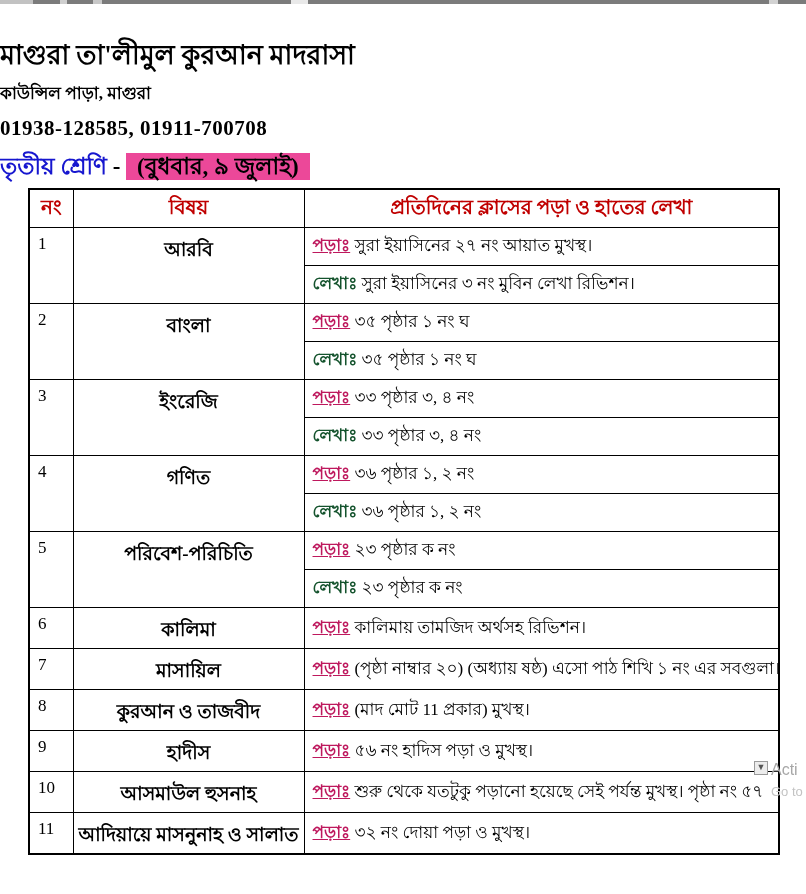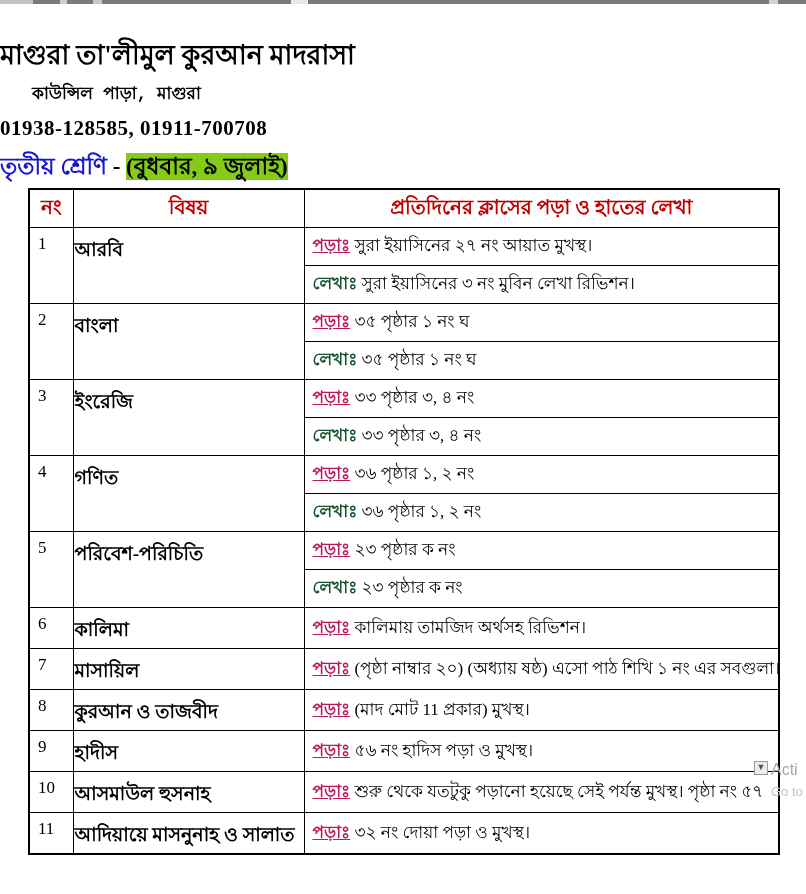--- a/index.html
+++ b/index.html
@@ -18,34 +18,33 @@
   .seg-g4{left:769px;width:9px;background:#d2d2d2;}
 
   
   .doc-header{width:806px;text-align:left;}
   .doc-title{
     margin-top:40px;font-size:27px;font-weight:bold;color:#000000;
     font-family:"Liberation Serif","DejaVu Serif",serif;line-height:1.15;
   }
   .doc-subtitle{
     margin-top:9px;font-size:17px;font-weight:bold;color:#000000;
-    font-family:Liberation Mono, monospace;
-    padding-left:32px;
+    font-family:Liberation Serif, serif;
   }
   .doc-phones{
     margin-top:8px;font-size:21px;font-weight:bold;color:#000000;
     font-family:"Liberation Serif","DejaVu Serif",serif;letter-spacing:0.5px;
   }
   .class-line{
     margin-top:7px;font-size:23px;font-weight:bold;
     font-family:"Liberation Serif","DejaVu Serif",serif;
   }
   .class-name{color:#1616cf;}
   .class-sep{color:#000000;}
-  .class-date{color:#000000;background:#84cc16;padding:1px 0;}
+  .class-date{color:#000000;background:#ec4899;padding:1px 11px;}
 
   
   table.sched{
     position:absolute;left:28px;top:188px;
     width:750px;border-collapse:collapse;table-layout:fixed;
     border:2px solid #000000;
   }
   table.sched td,table.sched th{
     border:1px solid #000000;
     overflow:hidden;white-space:nowrap;
@@ -58,21 +57,21 @@
   th.h-cell{
     font-size:20px;font-weight:bold;color:#c00000;text-align:center;
     font-family:"Liberation Serif","DejaVu Serif",serif;
   }
   td.c-no{
     font-family:"Liberation Serif","DejaVu Serif",serif;
     font-size:17px;color:#000;text-align:left;vertical-align:top;
     padding:6px 0 0 8px;
   }
   td.c-subj{
-    font-size:19px;font-weight:bold;color:#000;text-align:left;vertical-align:top;
+    font-size:19px;font-weight:bold;color:#000;text-align:center;vertical-align:top;
     padding-top:7px;
     font-family:"Liberation Serif","DejaVu Serif",serif;
   }
   td.c-content{
     font-size:17px;color:#000;text-align:left;vertical-align:middle;
     padding-left:8px;
     font-family:"Liberation Serif","DejaVu Serif",serif;
   }
   .lbl{font-weight:bold;}
   .lbl.pora{color:#be185d;text-decoration:underline;}

